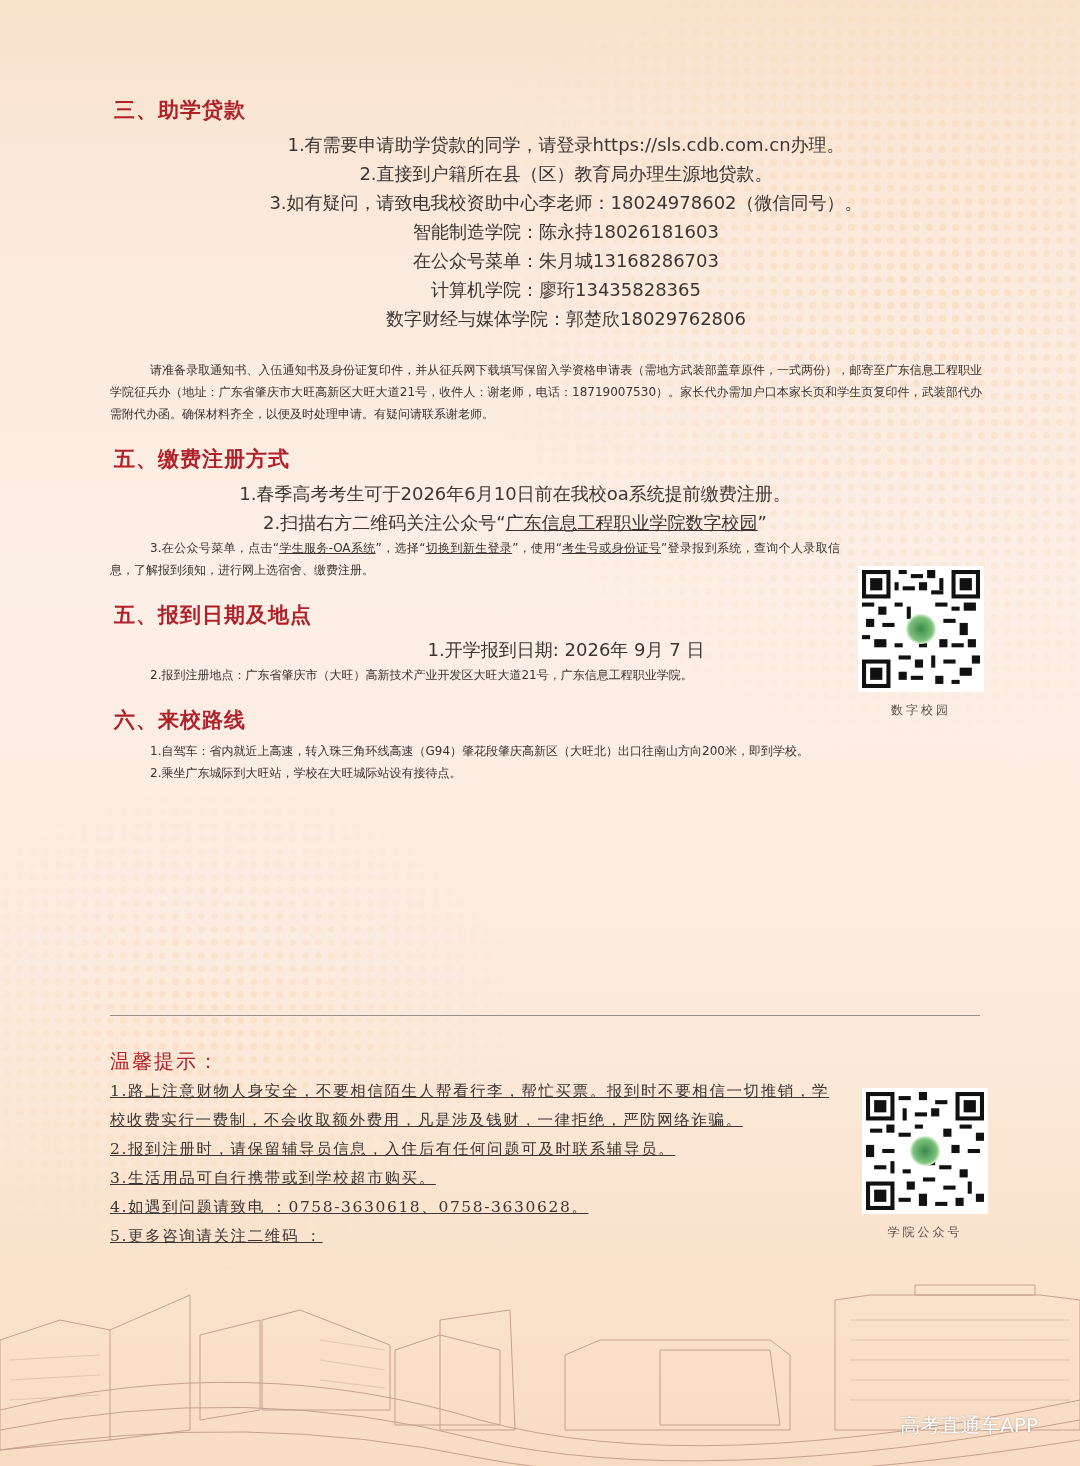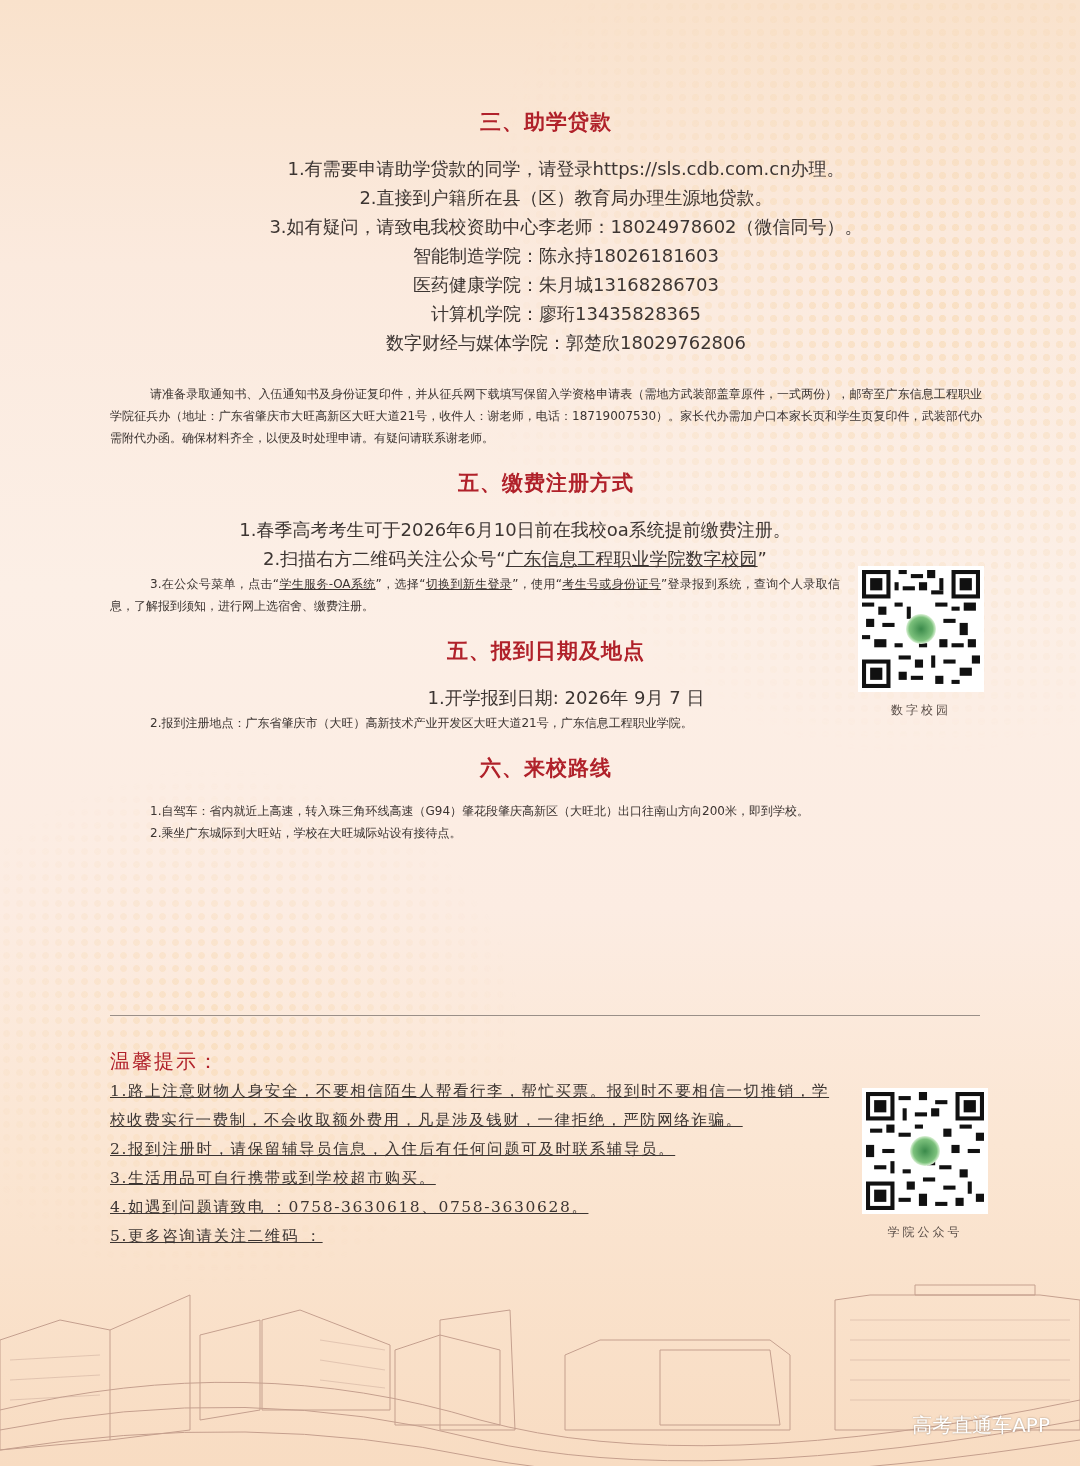--- a/index.html
+++ b/index.html
@@ -20,54 +20,54 @@
     position:absolute; inset:0; pointer-events:none;
     background-image: radial-gradient(circle, rgba(247,214,170,0.5) 3px, transparent 3.8px);
     background-size:13px 13px;
     -webkit-mask-image: radial-gradient(ellipse 40% 25% at 20% 70%, #000 0%, transparent 70%);
     mask-image: radial-gradient(ellipse 40% 25% at 20% 70%, #000 0%, transparent 70%);
   }
   .content { position:absolute; left:110px; top:90px; width:872px; }
   .section { margin-bottom:18px; }
   .sec-title {
     color:#b0212a; font-weight:bold; font-size:21px; letter-spacing:1px;
-    line-height:32px; margin:16px;text-align:center;
+    line-height:32px; margin:4px;
   }
   .line { font-size:18px; line-height:29px; margin:0; color:#3c3532; }
   .indent { padding-left:40px;text-align:center; }
   .para { font-size:12px; line-height:22px; text-indent:40px; margin:0; text-align:justify; }
   .u { text-decoration:underline;margin-top:48px; }
   #s1 { margin-bottom:26px; }
   #s3 .line, #s3 .para { width:730px; }
   .qr-box { position:absolute; text-align:center; }
   .qr-inner { width:118px; height:118px; background:#fff; padding:4px; position:relative; }
   .qr-cap { font-family:"DejaVu Serif","Liberation Serif",serif; font-size:12px; letter-spacing:3px; color:#5a4e48; margin-top:10px; }
   .logo-dot { position:absolute; left:50%; top:50%; width:30px; height:30px; margin:-15px 0 0 -15px; border-radius:50%; background:radial-gradient(circle,#3a8a4a 0%,#7cc17c 55%,#d9f0d4 70%,#fff 75%); }
   .divider { position:absolute; left:110px; top:1015px; width:870px; height:1px; background:#9a8f88; }
   .tips { position:absolute; left:110px; top:1045px; width:730px; font-family:"DejaVu Serif","Liberation Serif",serif; }
   .tips-title { color:#b0212a; font-weight:normal; font-size:20px; line-height:32px; margin:0; letter-spacing:2px; }
   .tip { font-size:15.5px; line-height:29px; margin:0; color:#3c3532; letter-spacing:1.6px;text-decoration:underline; }
   .skyline { position:absolute; left:0; top:1280px; width:1080px; height:186px; }
-  .watermark { position:absolute; right:30px; top:1412px; color:#fff; font-size:20px; text-shadow:0 0 2px rgba(0,0,0,0.35); }
+  .watermark { position:absolute; right:42px; top:1412px; color:#fff; font-size:20px; text-shadow:0 0 2px rgba(0,0,0,0.35); }
 </style>
 </head>
 <body>
 
 <div class="bg-dots"></div>
 <div class="bg-dots2"></div>
 
 <div class="content">
 
   <div class="section" id="s1">
     <h2 class="sec-title">三、助学贷款</h2>
     <p class="line indent">1.有需要申请助学贷款的同学，请登录https://sls.cdb.com.cn办理。</p>
     <p class="line indent">2.直接到户籍所在县（区）教育局办理生源地贷款。</p>
     <p class="line indent">3.如有疑问，请致电我校资助中心李老师：18024978602（微信同号）。</p>
     <p class="line indent">智能制造学院：陈永持18026181603</p>
-    <p class="line indent">医药健康学院：朱月城13168286703</p>
+    <p class="line indent">在公众号菜单：朱月城13168286703</p>
     <p class="line indent">计算机学院：廖珩13435828365</p>
     <p class="line indent">数字财经与媒体学院：郭楚欣18029762806</p>
   </div>
 
   <div class="section" id="s2">
     <p class="para">请准备录取通知书、入伍通知书及身份证复印件，并从征兵网下载填写保留入学资格申请表（需地方武装部盖章原件，一式两份），邮寄至广东信息工程职业学院征兵办（地址：广东省肇庆市大旺高新区大旺大道21号，收件人：谢老师，电话：18719007530）。家长代办需加户口本家长页和学生页复印件，武装部代办需附代办函。确保材料齐全，以便及时处理申请。有疑问请联系谢老师。</p>
   </div>
 
   <div class="section" id="s3">
     <h2 class="sec-title">五、缴费注册方式</h2>

